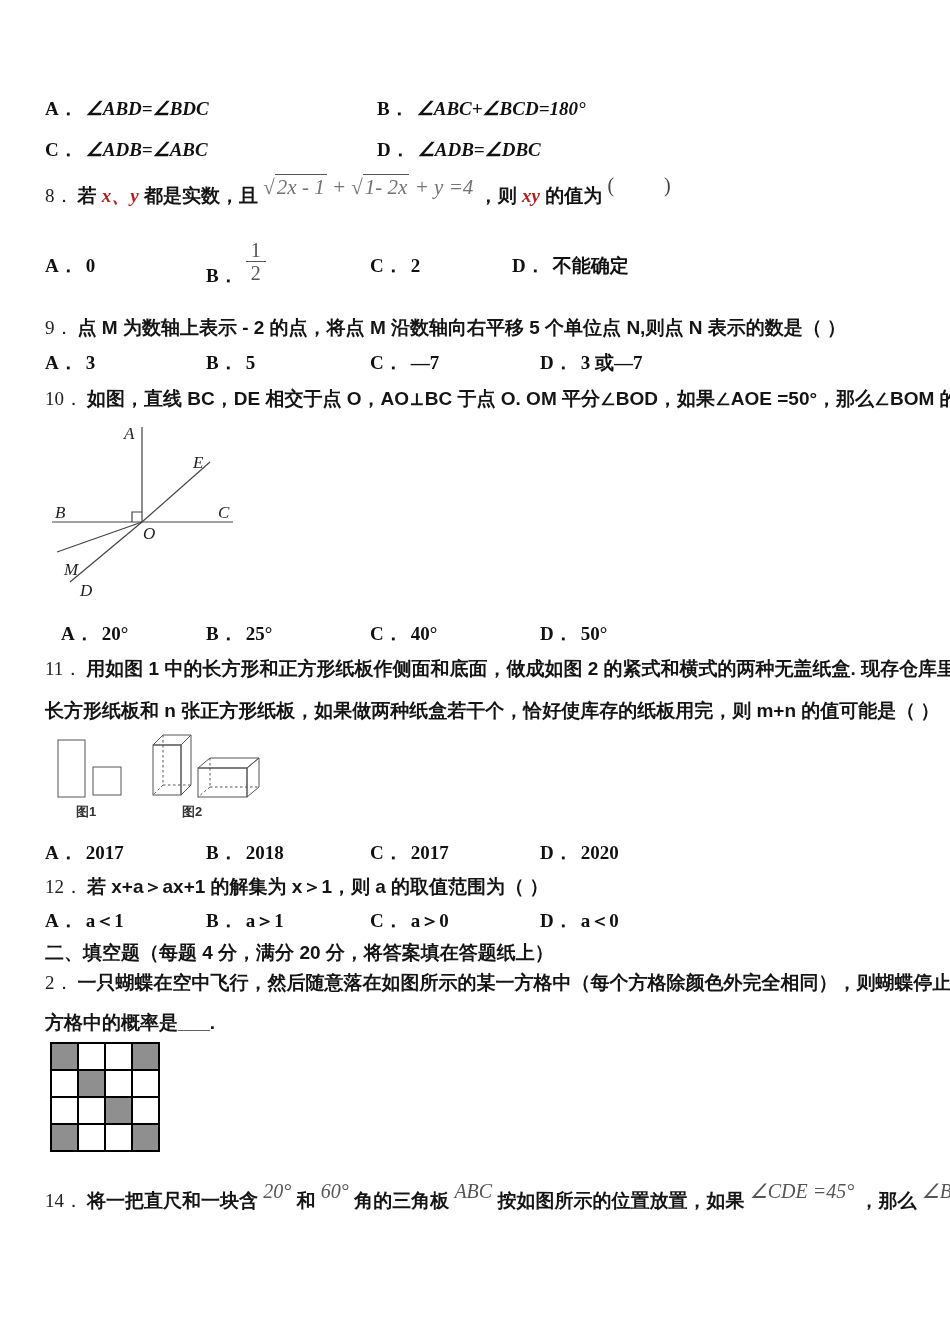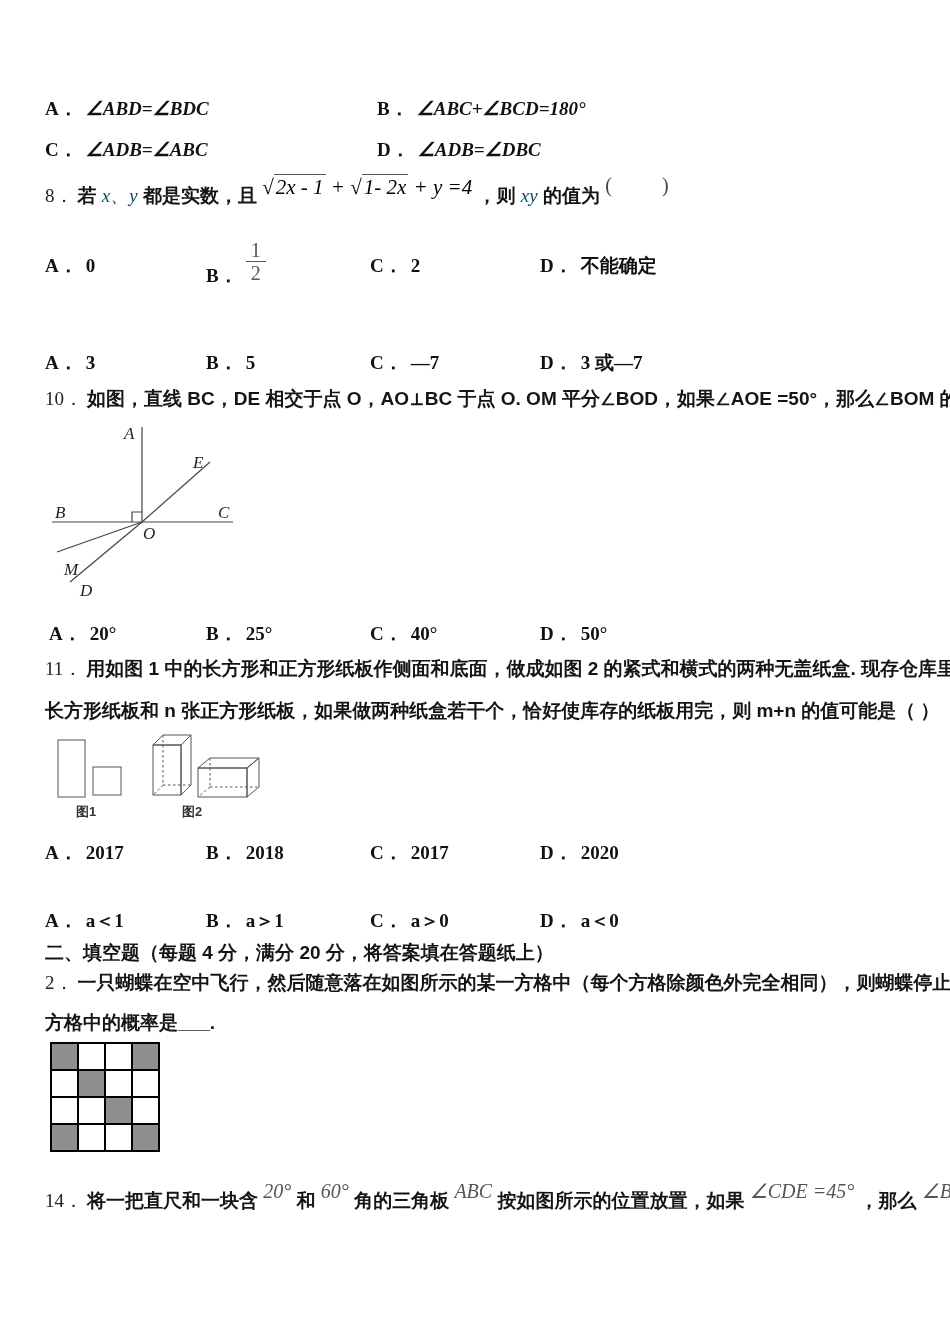--- a/index.html
+++ b/index.html
@@ -5,23 +5,23 @@
   html,body{margin:0;padding:0;background:#ffffff;}
   .page{position:relative;width:950px;height:1344px;background:#ffffff;overflow:hidden;
         font-family:"Liberation Sans",sans-serif;color:#111;}
   .ln{position:absolute;white-space:nowrap;font-size:19px;line-height:23px;}
   .cn{font-family:"Liberation Sans",sans-serif;font-weight:700;color:#151515;}
   .qnum{font-family:"Liberation Serif",serif;font-weight:400;color:#222;padding-right:4px;}
   .optlab{font-family:"Liberation Serif",serif;font-weight:700;color:#111;padding-right:8px;}
   .optval{font-family:"Liberation Serif","Liberation Sans",sans-serif;font-weight:700;color:#111;}
   .optval.it{font-style:italic;}
   .opt{position:absolute;top:0;}
-  .mi{font-family:"Liberation Serif",serif;font-style:italic;font-weight:400;color:#0c4a6e;}
+  .mi{font-family:"Liberation Serif",serif;font-style:italic;font-weight:700;color:#b91c1c;}
   .fm{position:relative;top:-8px;font-family:"Liberation Serif",serif;font-style:italic;
-      font-weight:400;color:#000000;font-size:21px;white-space:pre;}
+      font-weight:400;color:#737373;font-size:21px;white-space:pre;}
   .radicand{border-top:1.6px solid #555;padding:0 2px;}
   .radsign{font-style:normal;}
   .blankparen{position:relative;top:-10px;font-family:"Liberation Serif",serif;color:#444;
       font-size:20px;white-space:pre;}
   .frac{display:inline-flex;flex-direction:column;align-items:center;vertical-align:middle;
       position:relative;top:-15px;font-family:"Liberation Serif",serif;color:#555;
       font-size:20px;line-height:22px;}
   .frac .num{border-bottom:1.6px solid #555;padding:0 5px;}
   .raised{position:relative;top:-9px;font-family:"Liberation Serif",serif;font-style:italic;
       font-weight:400;color:#555;font-size:20px;white-space:pre;}
@@ -62,23 +62,26 @@
     <span class="cn">的值为</span>
     <span class="blankparen">(          )</span>
   </div>
   <div class="ln" style="top:254px;left:45px;width:860px;">
     <span class="opt" style="left:0;"><span class="optlab">A．</span><span class="optval">0</span></span>
     <span class="opt" style="left:161px;"><span class="optlab">B．</span><span class="frac">
           <span class="num">1</span>
           <span class="den">2</span>
         </span></span>
     <span class="opt" style="left:325px;"><span class="optlab">C．</span><span class="optval">2</span></span>
-    <span class="opt" style="left:495px;"><span class="optlab">D．</span><span class="optval cn">不能确定</span></span>
-  </div>
-
+    <span class="opt" style="left:467px;"><span class="optlab">D．</span><span class="optval cn">不能确定</span></span>
+  </div>
+
+  <div class="ln" style="top:316px;left:45px;">
+    <span class="qnum">9．</span><span class="cn">点 M 为数轴上表示 - 2 的点，将点 M 沿数轴向右平移 5 个单位点 N,则点 N 表示的数是（  ）</span>
+  </div>
   <div class="ln" style="top:351px;left:45px;width:860px;">
     <span class="opt" style="left:0;"><span class="optlab">A．</span><span class="optval">3</span></span>
     <span class="opt" style="left:161px;"><span class="optlab">B．</span><span class="optval">5</span></span>
     <span class="opt" style="left:325px;"><span class="optlab">C．</span><span class="optval">—7</span></span>
     <span class="opt" style="left:495px;"><span class="optlab">D．</span><span class="optval cn">3 或—7</span></span>
   </div>
 
   <div class="ln" style="top:387px;left:45px;">
     <span class="qnum">10．</span><span class="cn">如图，直线 BC，DE 相交于点 O，AO⊥BC 于点 O. OM 平分∠BOD，如果∠AOE =50°，那么∠BOM 的度数是</span>
   </div>
@@ -93,21 +96,21 @@
     <text x="76" y="21">A</text>
     <text x="145" y="50">E</text>
     <text x="7" y="100">B</text>
     <text x="170" y="100">C</text>
     <text x="95" y="121">O</text>
     <text x="16" y="157">M</text>
     <text x="32" y="178">D</text>
   </svg>
 
   <div class="ln" style="top:622px;left:45px;width:860px;">
-    <span class="opt" style="left:4px;text-align:center;"><span class="optlab">A．</span><span class="optval">20°</span></span>
+    <span class="opt" style="left:16px;text-align:center;"><span class="optlab">A．</span><span class="optval">20°</span></span>
     <span class="opt" style="left:161px;"><span class="optlab">B．</span><span class="optval">25°</span></span>
     <span class="opt" style="left:325px;"><span class="optlab">C．</span><span class="optval">40°</span></span>
     <span class="opt" style="left:495px;"><span class="optlab">D．</span><span class="optval">50°</span></span>
   </div>
 
   <div class="ln" style="top:657px;left:45px;">
     <span class="qnum">11．</span><span class="cn">用如图 1 中的长方形和正方形纸板作侧面和底面，做成如图 2 的紧式和横式的两种无盖纸盒. 现存仓库里有 m 张</span>
   </div>
   <div class="ln" style="top:699px;left:45px;">
     <span class="cn">长方形纸板和 n 张正方形纸板，如果做两种纸盒若干个，恰好使库存的纸板用完，则 m+n 的值可能是（        ）</span>
@@ -134,20 +137,23 @@
     <line class="hid" x1="160" y1="57" x2="148" y2="67"></line>
   </svg>
 
   <div class="ln" style="top:841px;left:45px;width:860px;">
     <span class="opt" style="left:0;"><span class="optlab">A．</span><span class="optval">2017</span></span>
     <span class="opt" style="left:161px;"><span class="optlab">B．</span><span class="optval">2018</span></span>
     <span class="opt" style="left:325px;"><span class="optlab">C．</span><span class="optval">2017</span></span>
     <span class="opt" style="left:495px;"><span class="optlab">D．</span><span class="optval">2020</span></span>
   </div>
 
+  <div class="ln" style="top:875px;left:45px;">
+    <span class="qnum">12．</span><span class="cn">若 x+a＞ax+1 的解集为 x＞1，则 a 的取值范围为（    ）</span>
+  </div>
   <div class="ln" style="top:909px;left:45px;width:860px;">
     <span class="opt" style="left:0;"><span class="optlab">A．</span><span class="optval">a＜1</span></span>
     <span class="opt" style="left:161px;"><span class="optlab">B．</span><span class="optval">a＞1</span></span>
     <span class="opt" style="left:325px;text-align:center;"><span class="optlab">C．</span><span class="optval">a＞0</span></span>
     <span class="opt" style="left:495px;"><span class="optlab">D．</span><span class="optval">a＜0</span></span>
   </div>
 
   <div class="ln" style="top:941px;left:45px;">
     <span class="cn">二、填空题（每题 4 分，满分 20 分，将答案填在答题纸上）</span>
   </div>

